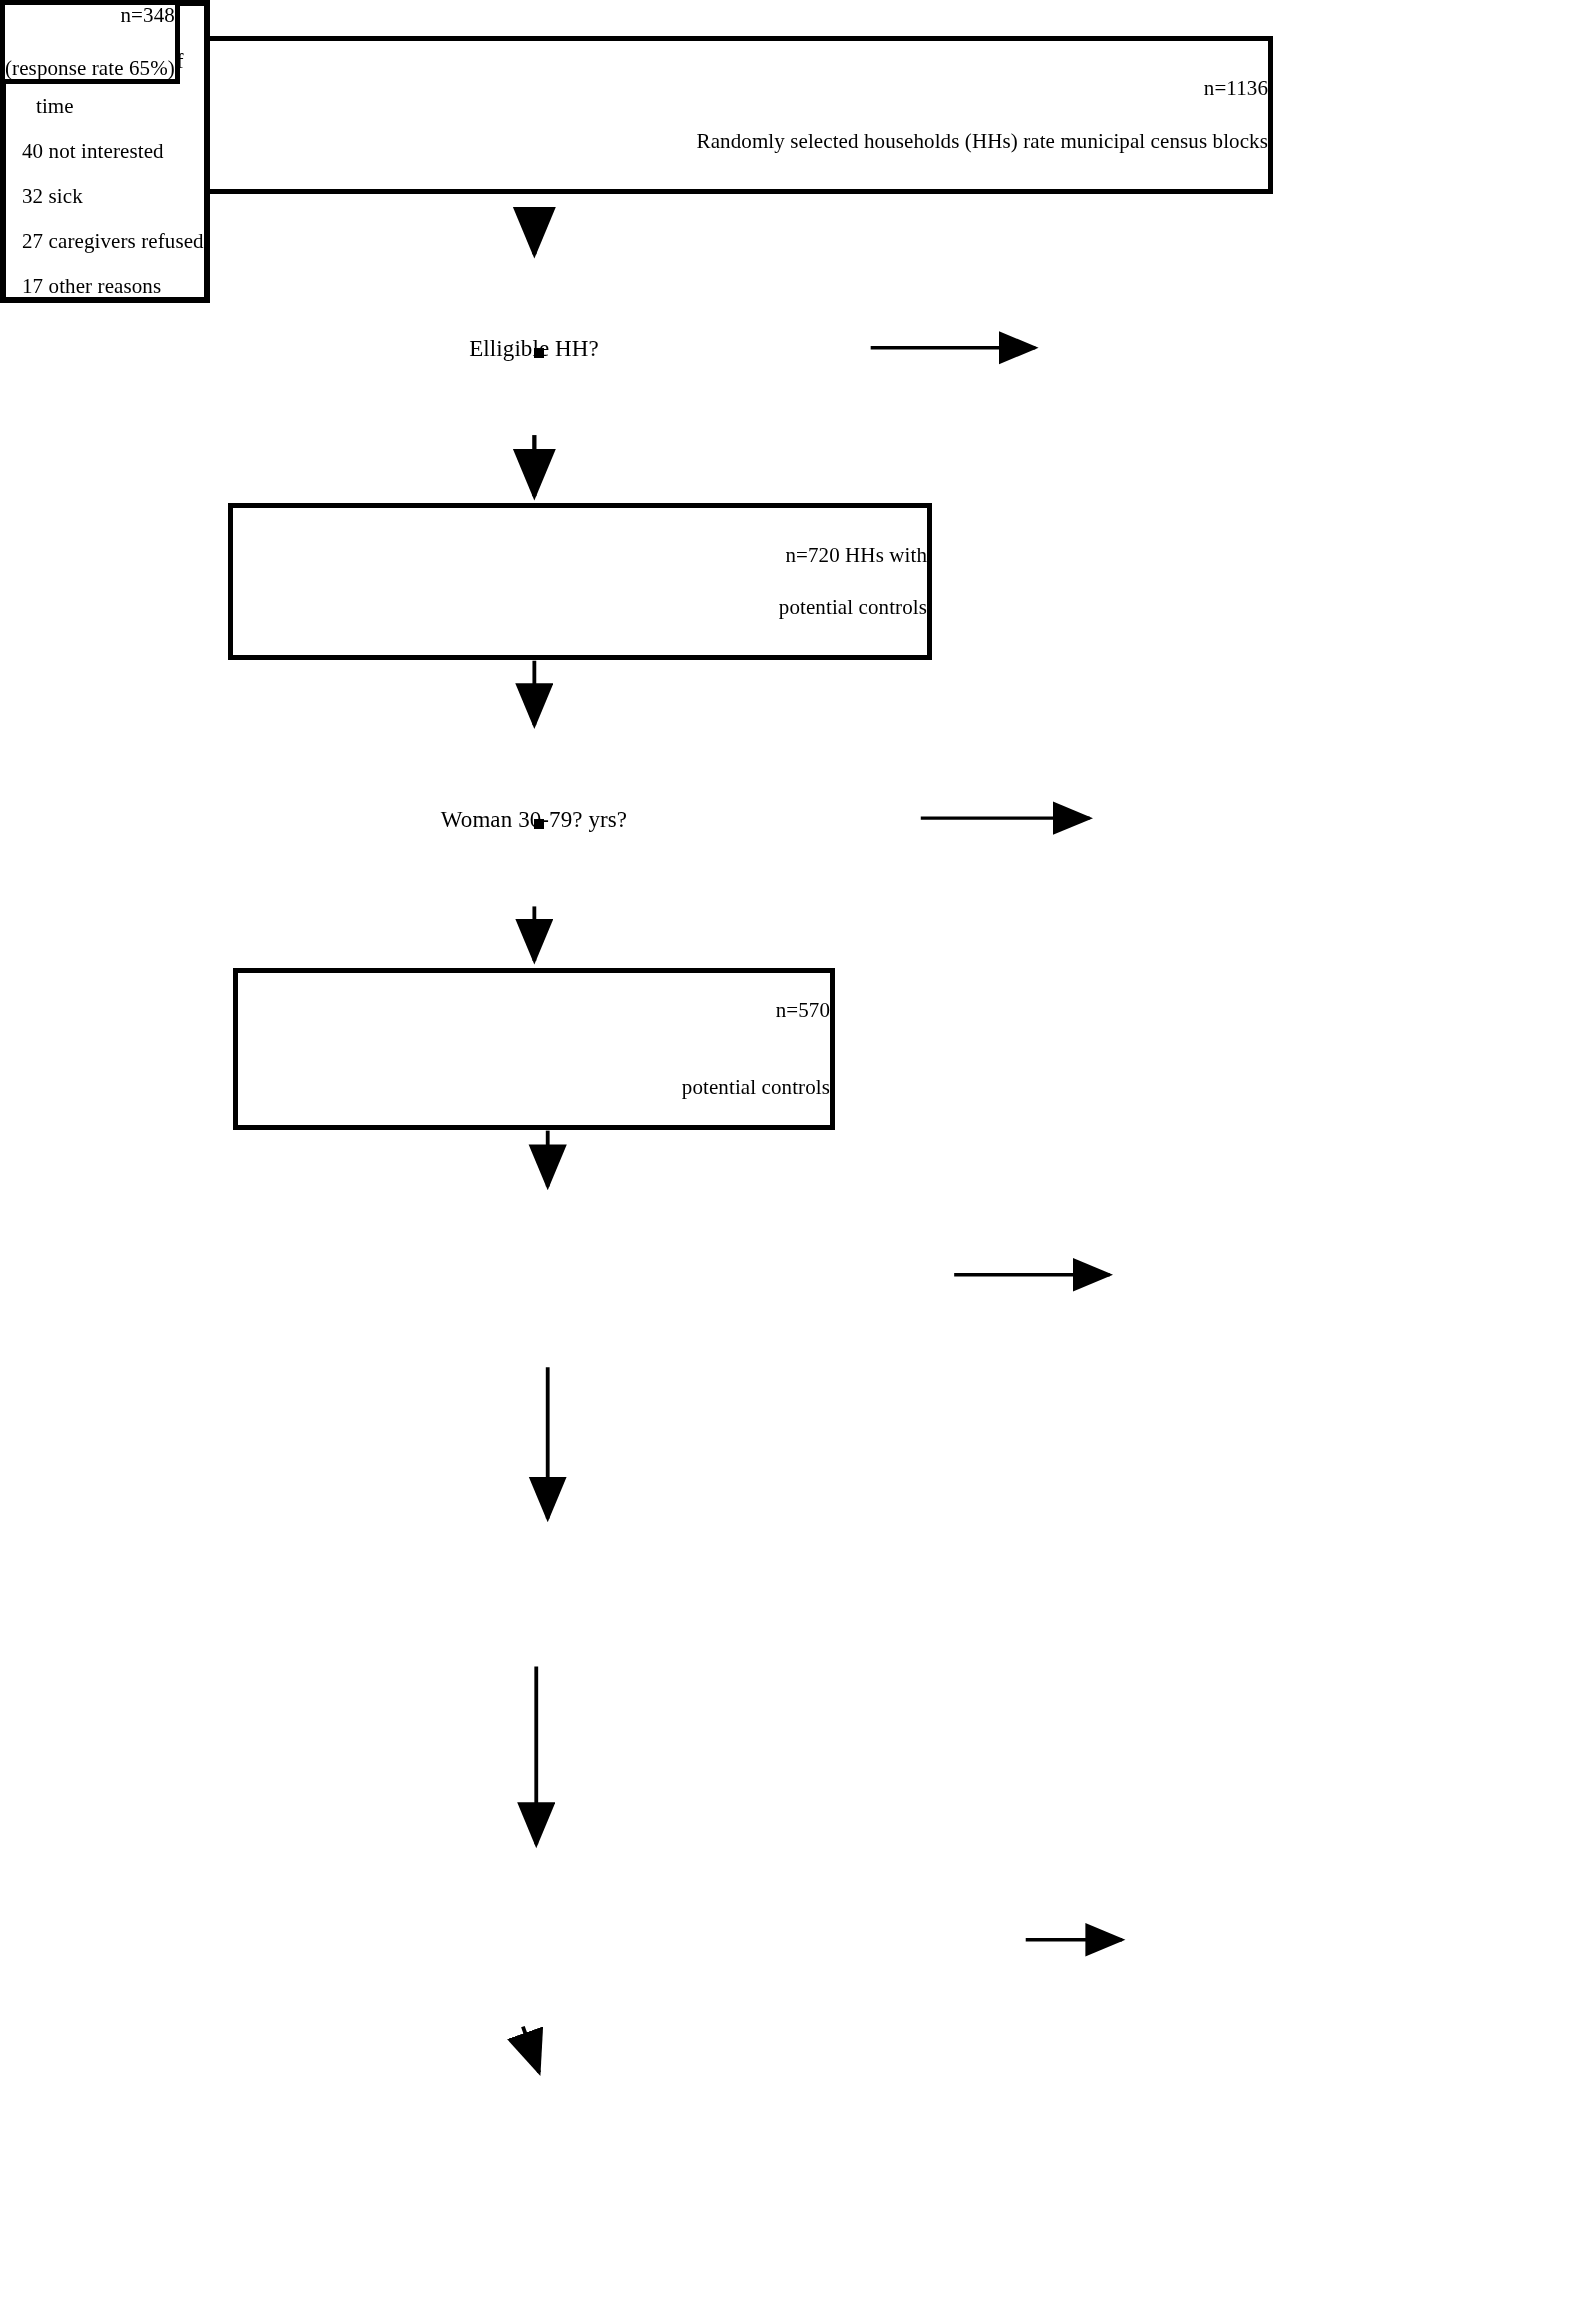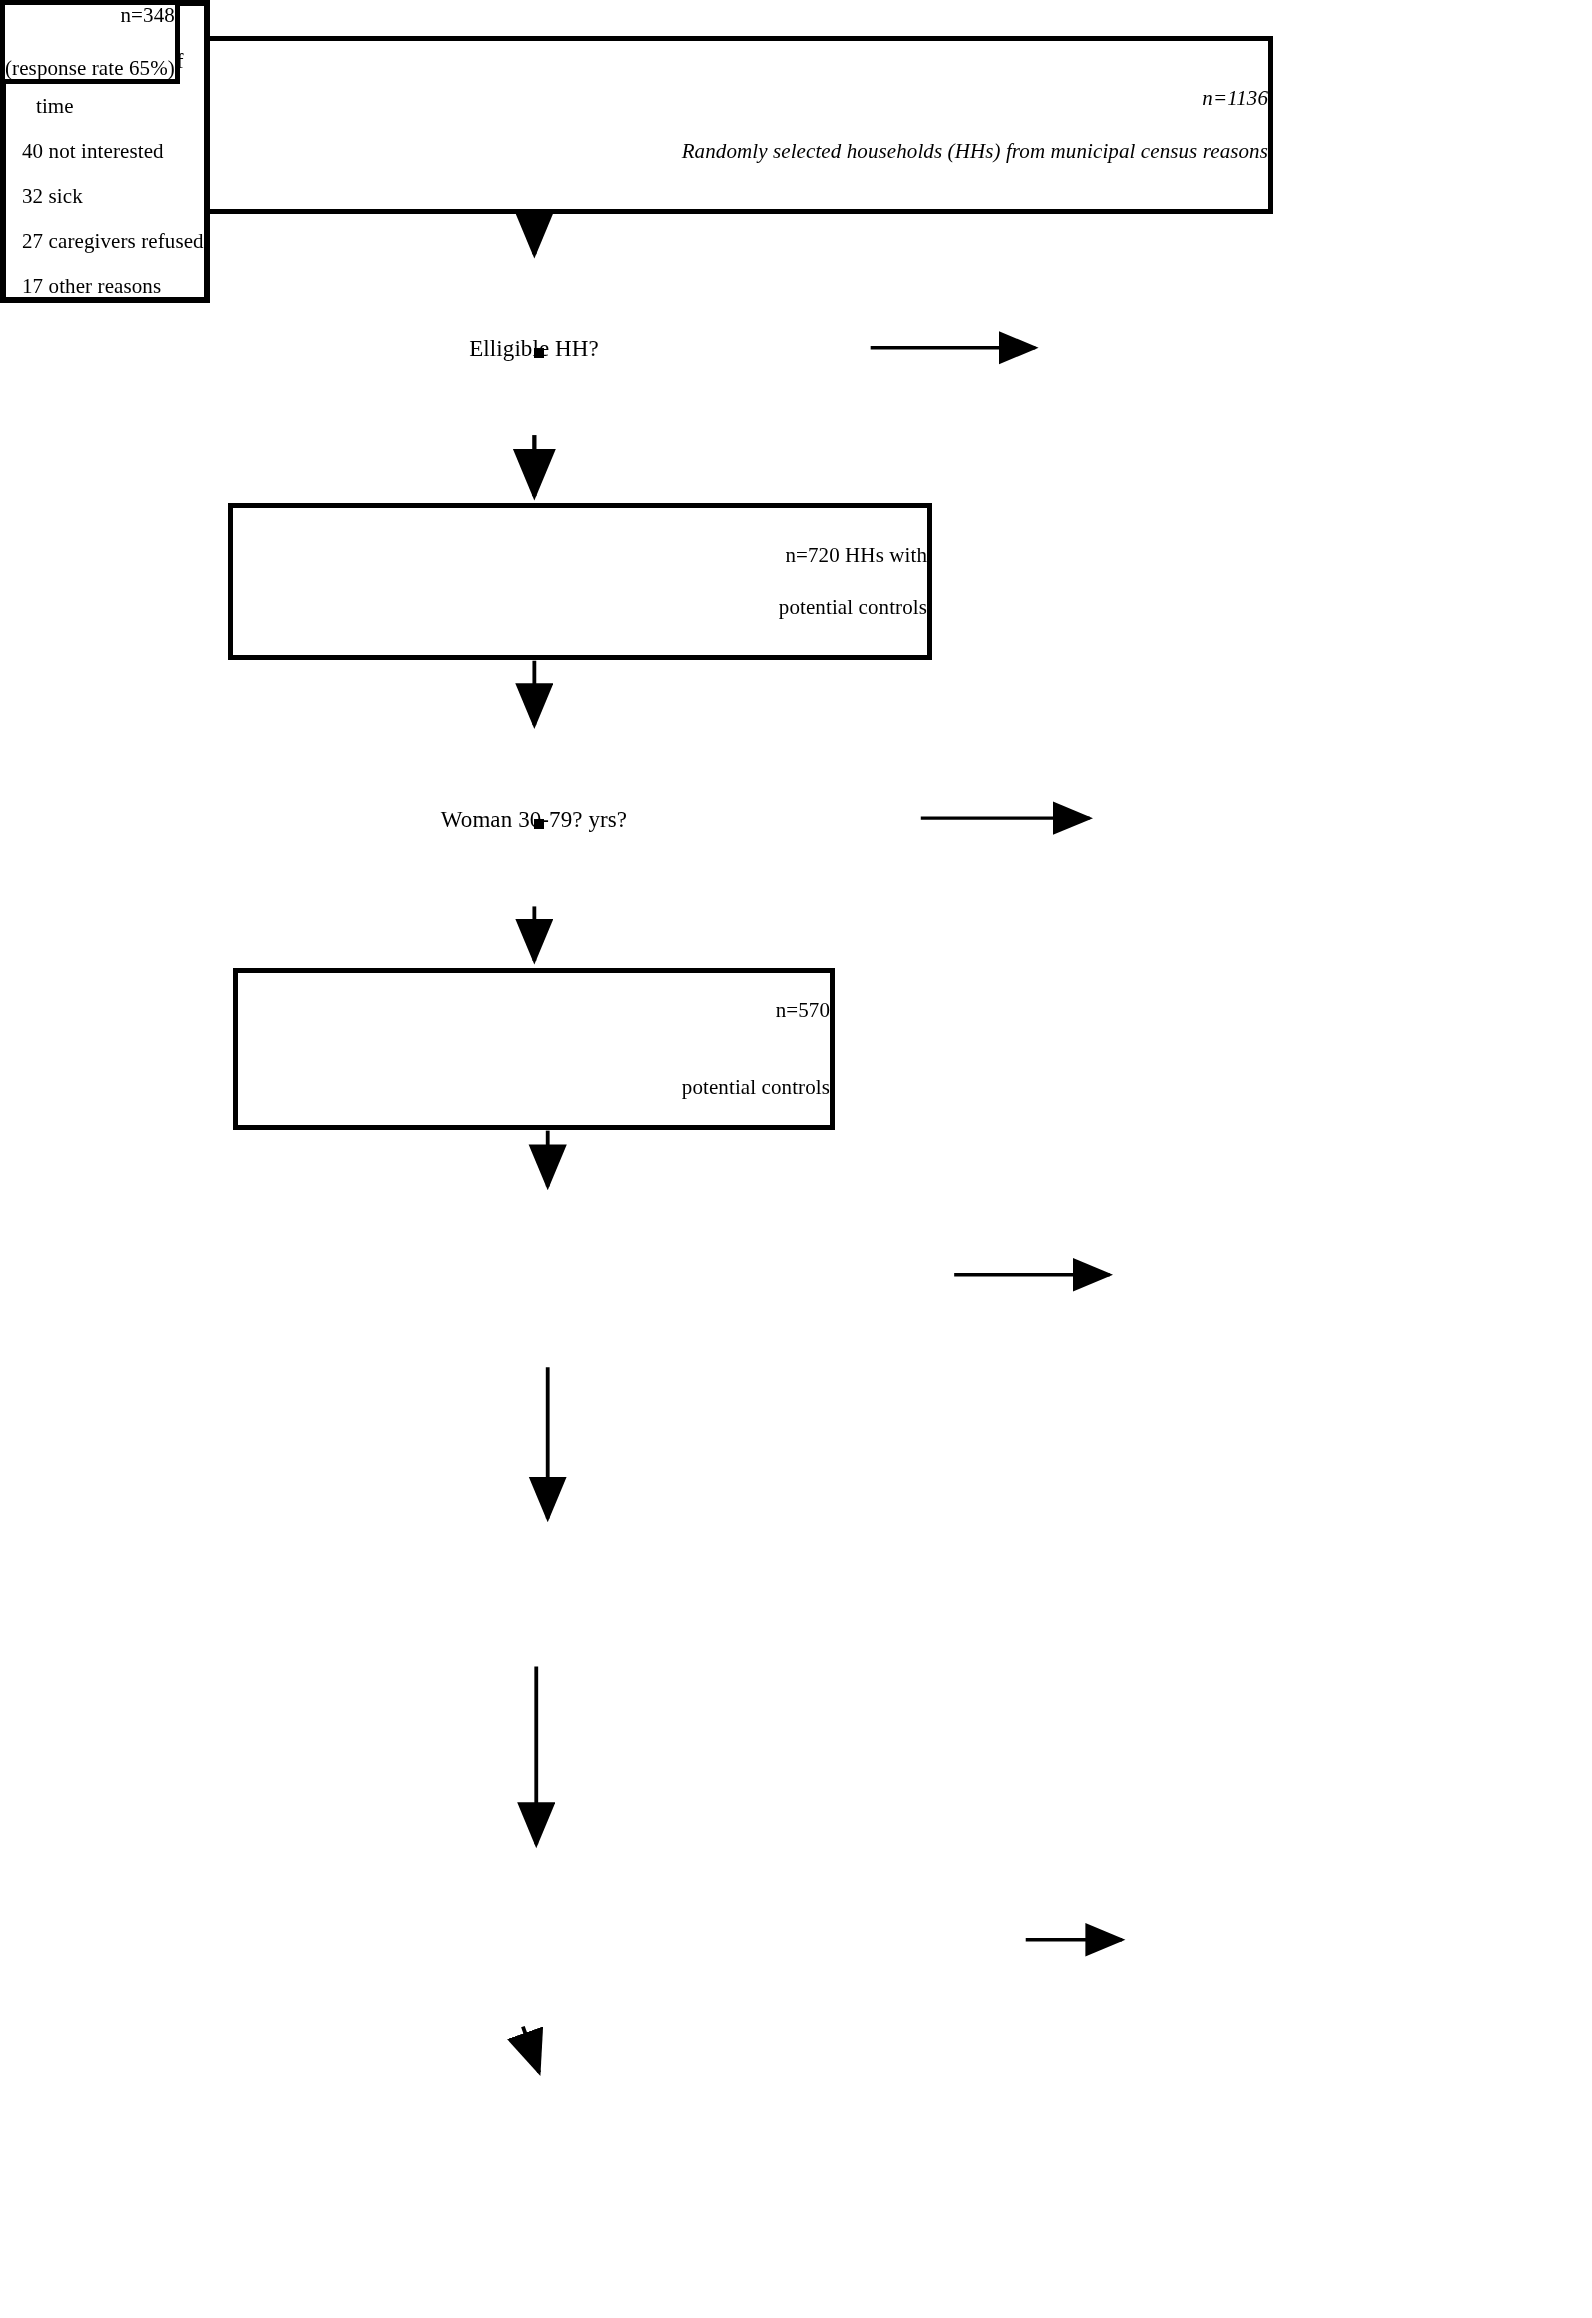--- a/index.html
+++ b/index.html
@@ -93,21 +93,21 @@
     margin: 0 0 0 0;
     font-size: 21px;
   }
   .rounded .line + .line { margin-top: 24px; }
   .rounded .indent-1 { padding-left: 16px; }
   .rounded .indent-2 { padding-left: 30px; }
 
   .dia-label .line { font-size: 23px; }
 
   
-  #node-source        { left: 81px;  top: 36px;   width: 1192px; height: 178px; font-style: italic; }
+  #node-source        { left: 81px;  top: 36px;   width: 1192px; height: 158px; }
   #node-eligible-hh   { left: 162px;  top: 262px;  width: 744px; height: 172px; }
   #node-hh-potential  { left: 228px;  top: 503px; width: 704px; height: 157px; }
   #node-woman-age     { left: 138px;  top: 732px; width: 792px; height: 174px; }
   #node-n570          { left: 233px;  top: 968px; width: 602px; height: 162px; gap: 24px; }
   #node-history       { left": 0; }
   #node-history       { left: 134px;  top: 1192px; width: 830px; height: 174px; }
   #node-n538          { left: 233px;  top: 1525px; width: 602px; height: 141px; }
   #node-agrees        { left: 43px;   top: 1851px; width: 997px; height: 176px; }
   #node-n348          { left: 224px;  top: 2080px; width: 602px; height: 162px; }
 
@@ -157,21 +157,21 @@
 
     <line x1="1124" y1="3493" x2="1124" y2="3866" stroke="#000000" stroke-width="8" marker-end="url(#ah)"></line>
 
     <line x1="2150" y1="4066" x2="2352" y2="4066" stroke="#000000" stroke-width="7" marker-end="url(#ah)"></line>
 
     <line x1="1096" y1="4248" x2="1130" y2="4344" stroke="#000000" stroke-width="8" marker-end="url(#ah)"></line>
   </svg>
 
   <div class="node rect" id="node-source">
     <span class="line">n=1136</span>
-    <span class="line">Randomly selected households (HHs) from municipal census reasons</span>
+    <span class="line">Randomly selected households (HHs) rate municipal census blocks</span>
   </div>
 
   <div class="node diamond" id="node-eligible-hh">
     <div class="dia-shape"></div>
     <div class="dia-label">
       <span class="line">Elligible HH?</span>
     </div>
   </div>
 
   <div class="node rounded" id="node-not-eligible-416">

